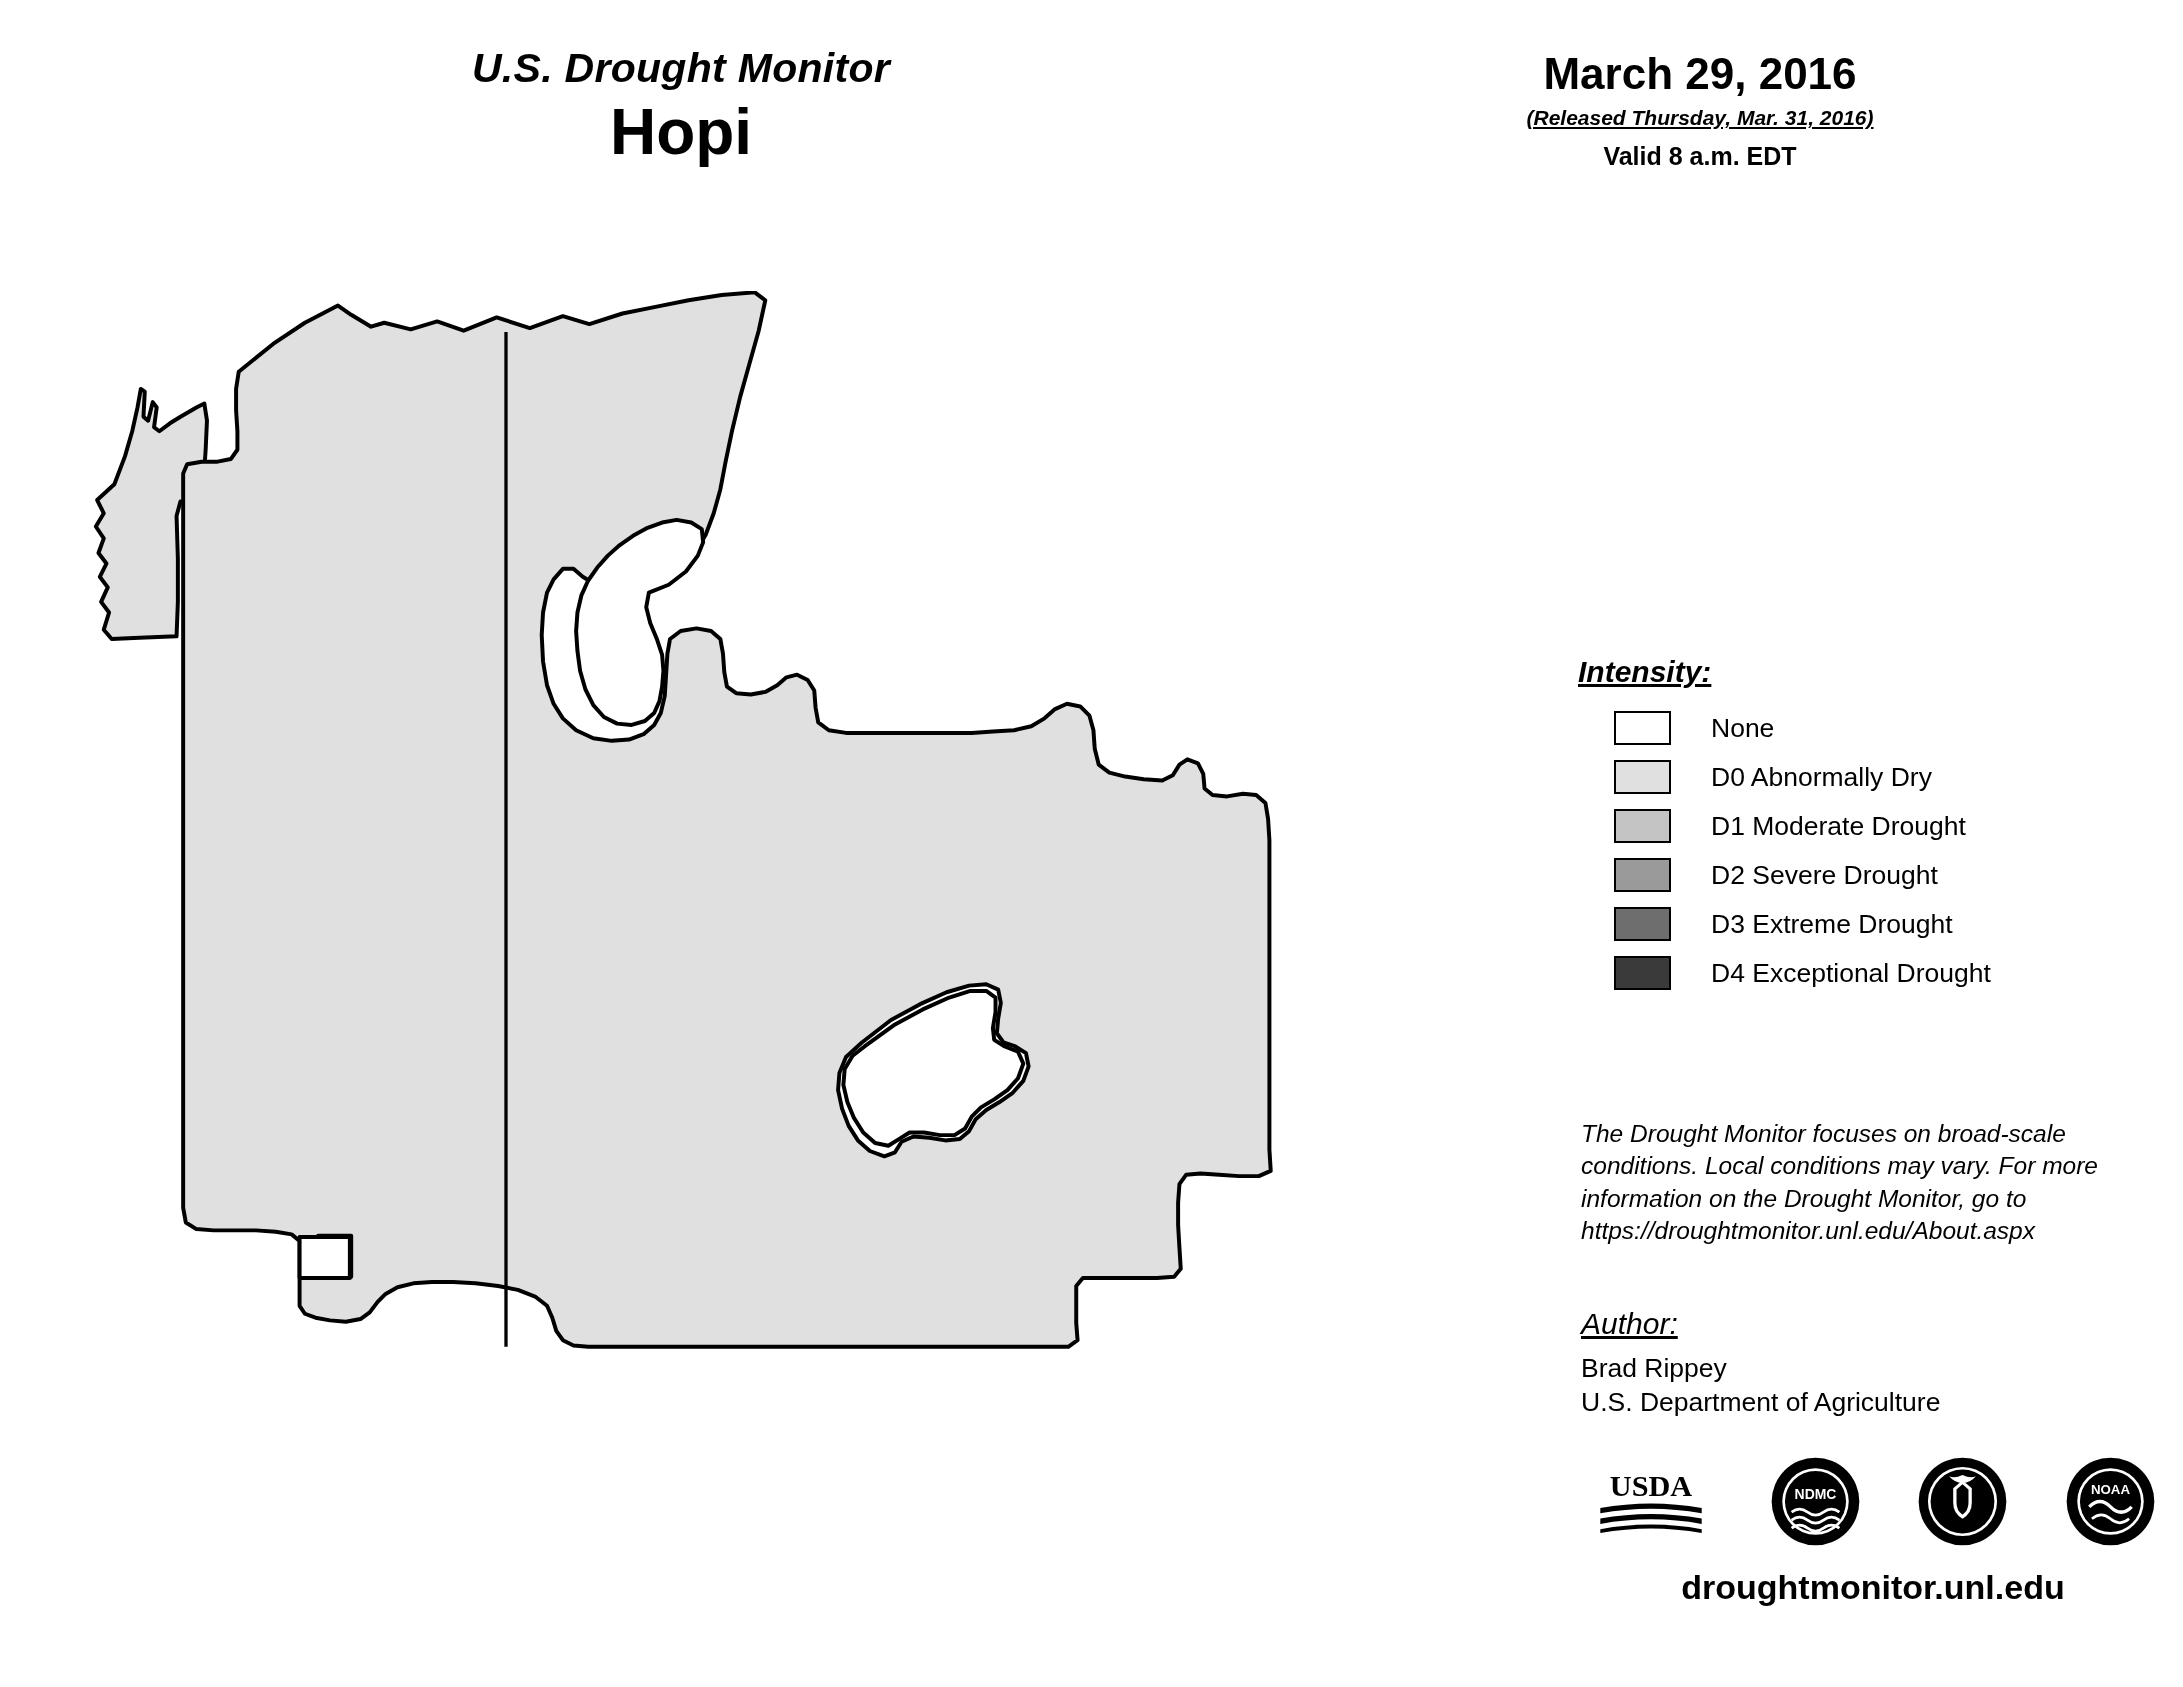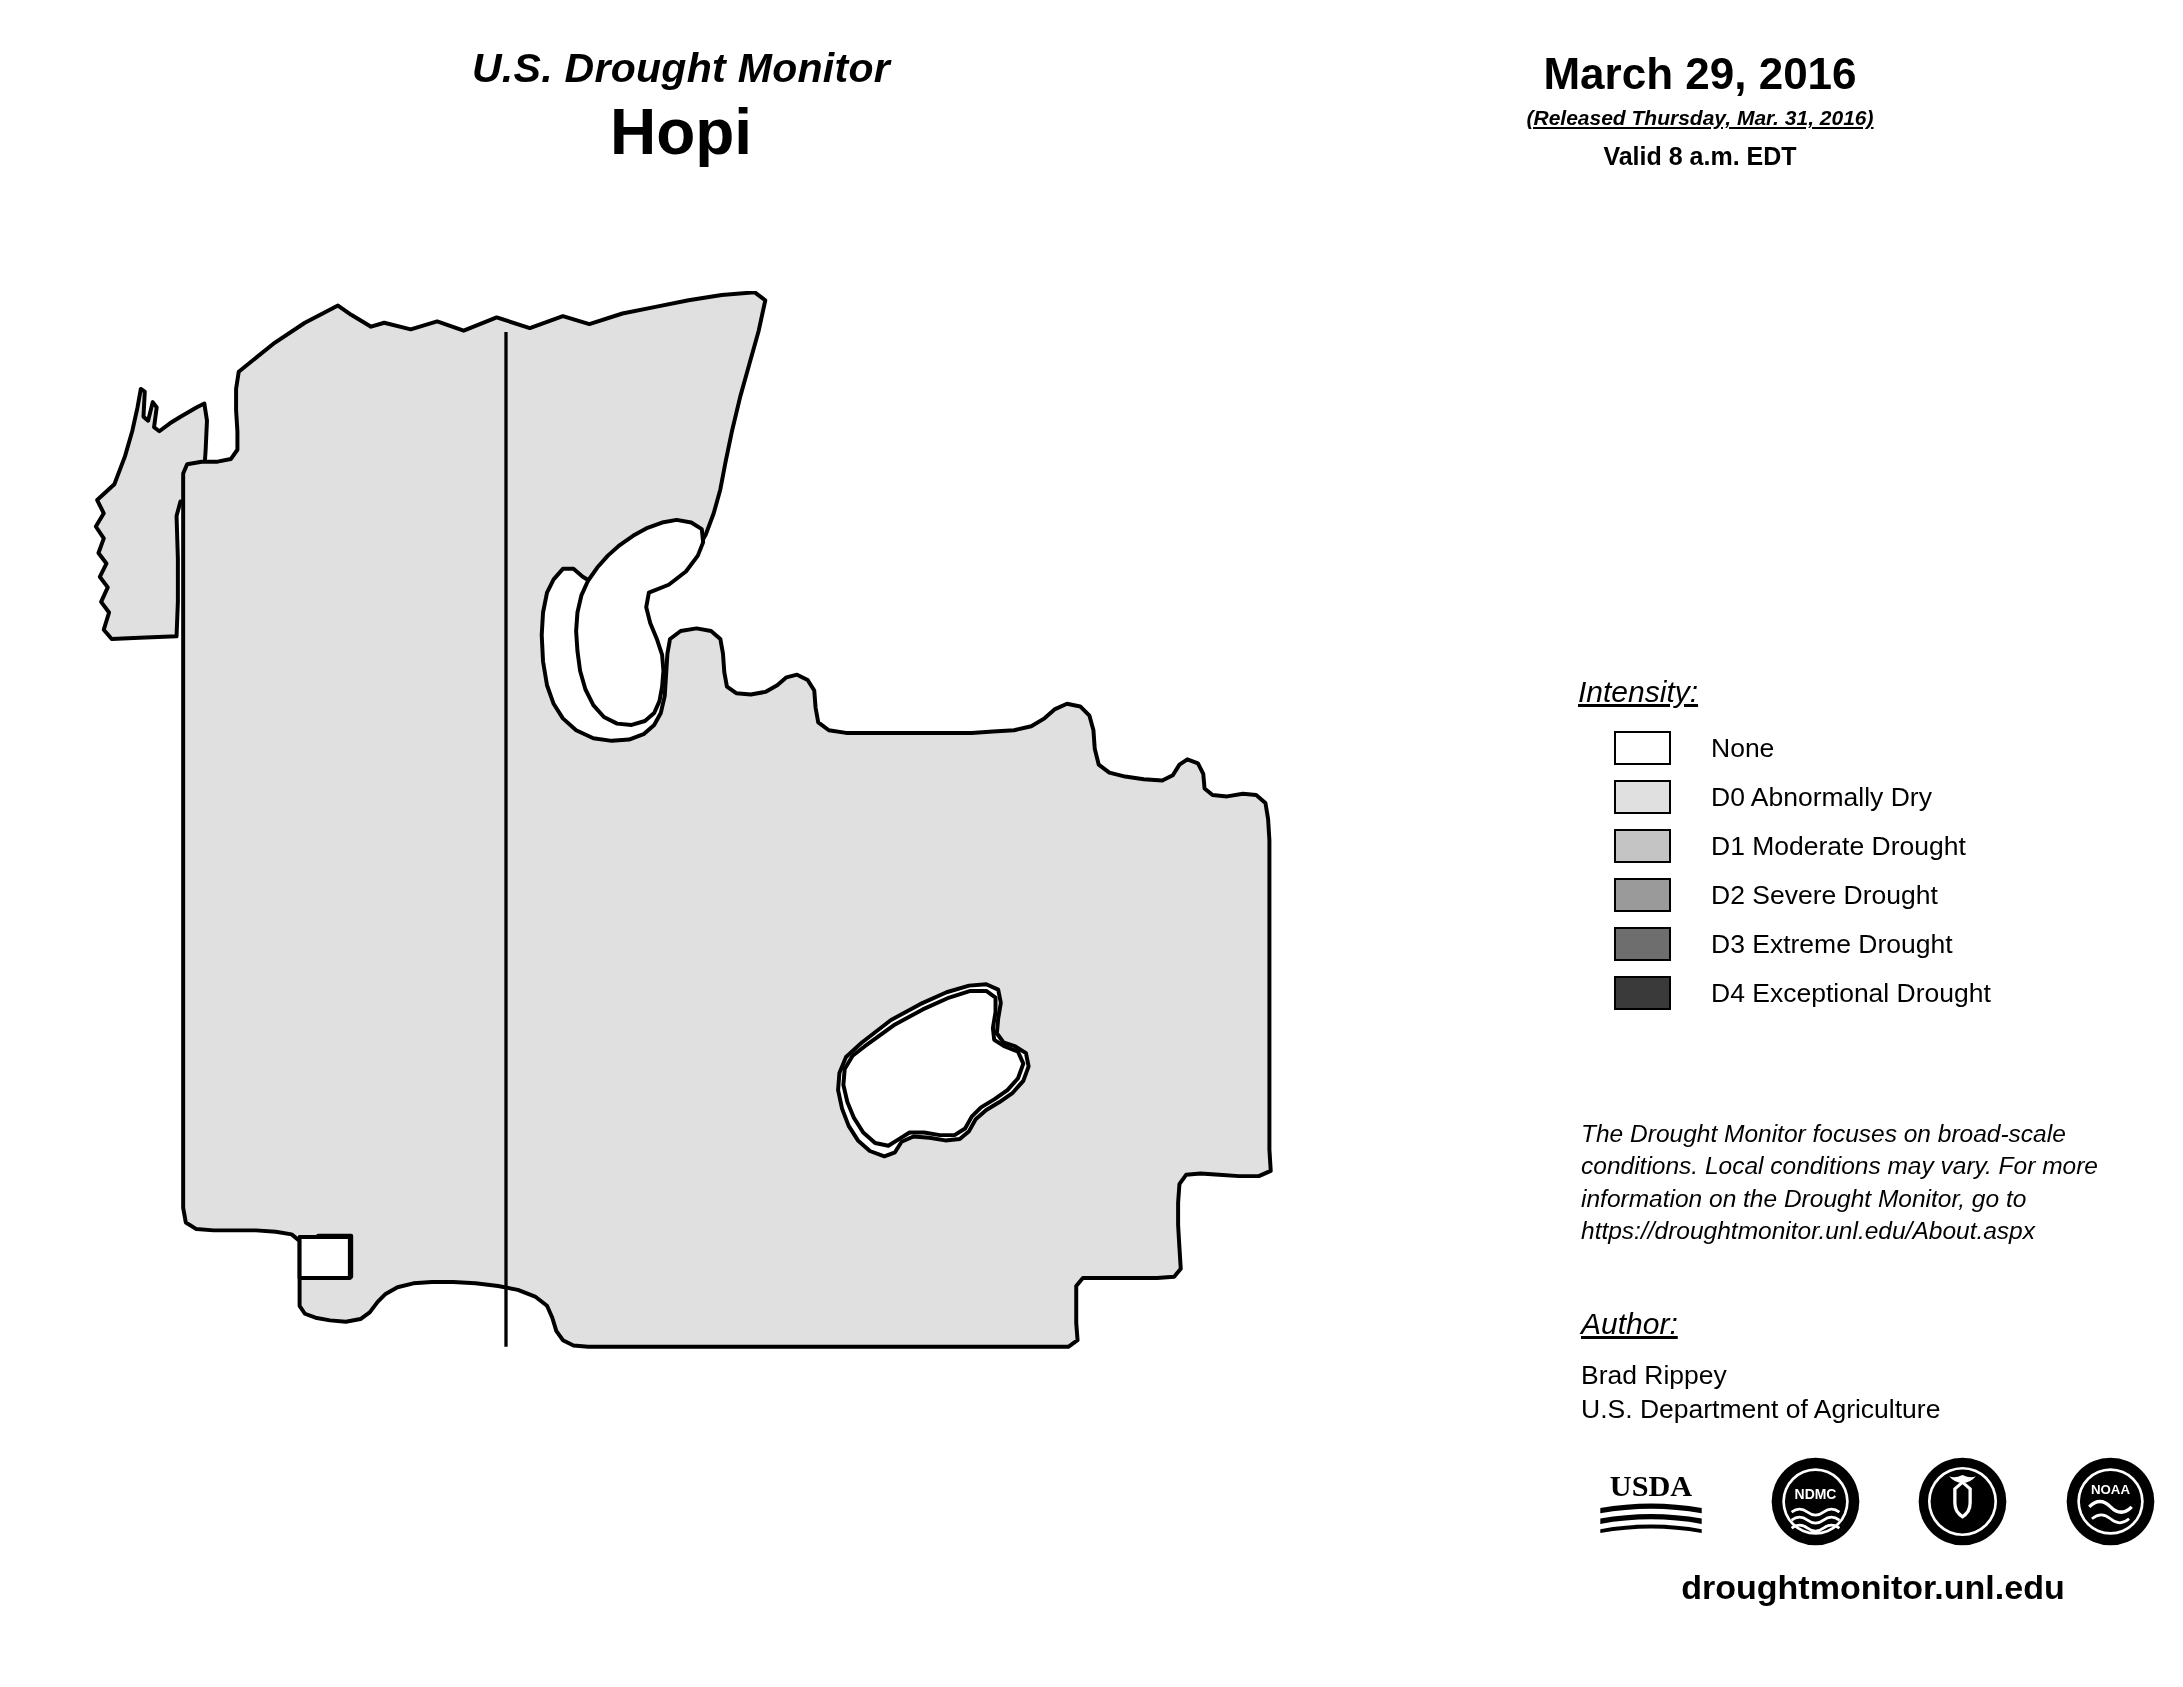--- a/index.html
+++ b/index.html
@@ -76,24 +76,23 @@
   
   #legend-panel {
     position: absolute;
     left: 1578px;
     top: 655px;
     width: 582px;
   }
   #legend-title {
     font-size: 30px;
     font-style: italic;
-    font-weight: normal;
+    font-weight: bold;
     text-decoration: underline;
     margin-bottom: 14.6px;
-    margin-top: 20px;
   }
   .legend-row {
     display: flex;
     align-items: center;
     height: 49px;
     padding-left: 36px;
   }
   .legend-swatch {
     width: 57px;
     height: 34px;
@@ -122,21 +121,21 @@
   #author-block {
     position: absolute;
     left: 1581px;
     top: 1307px;
     width: 595px;
   }
   #author-title {
     font-size: 30px;
     font-style: italic;
     text-decoration: underline;
-    margin-bottom: 18px;
+    margin-bottom: 11px;
   }
   .author-line {
     font-size: 26.5px;
     line-height: 1.28;
   }
 
   
   #logo-row {
     position: absolute;
     left: 1588px;

